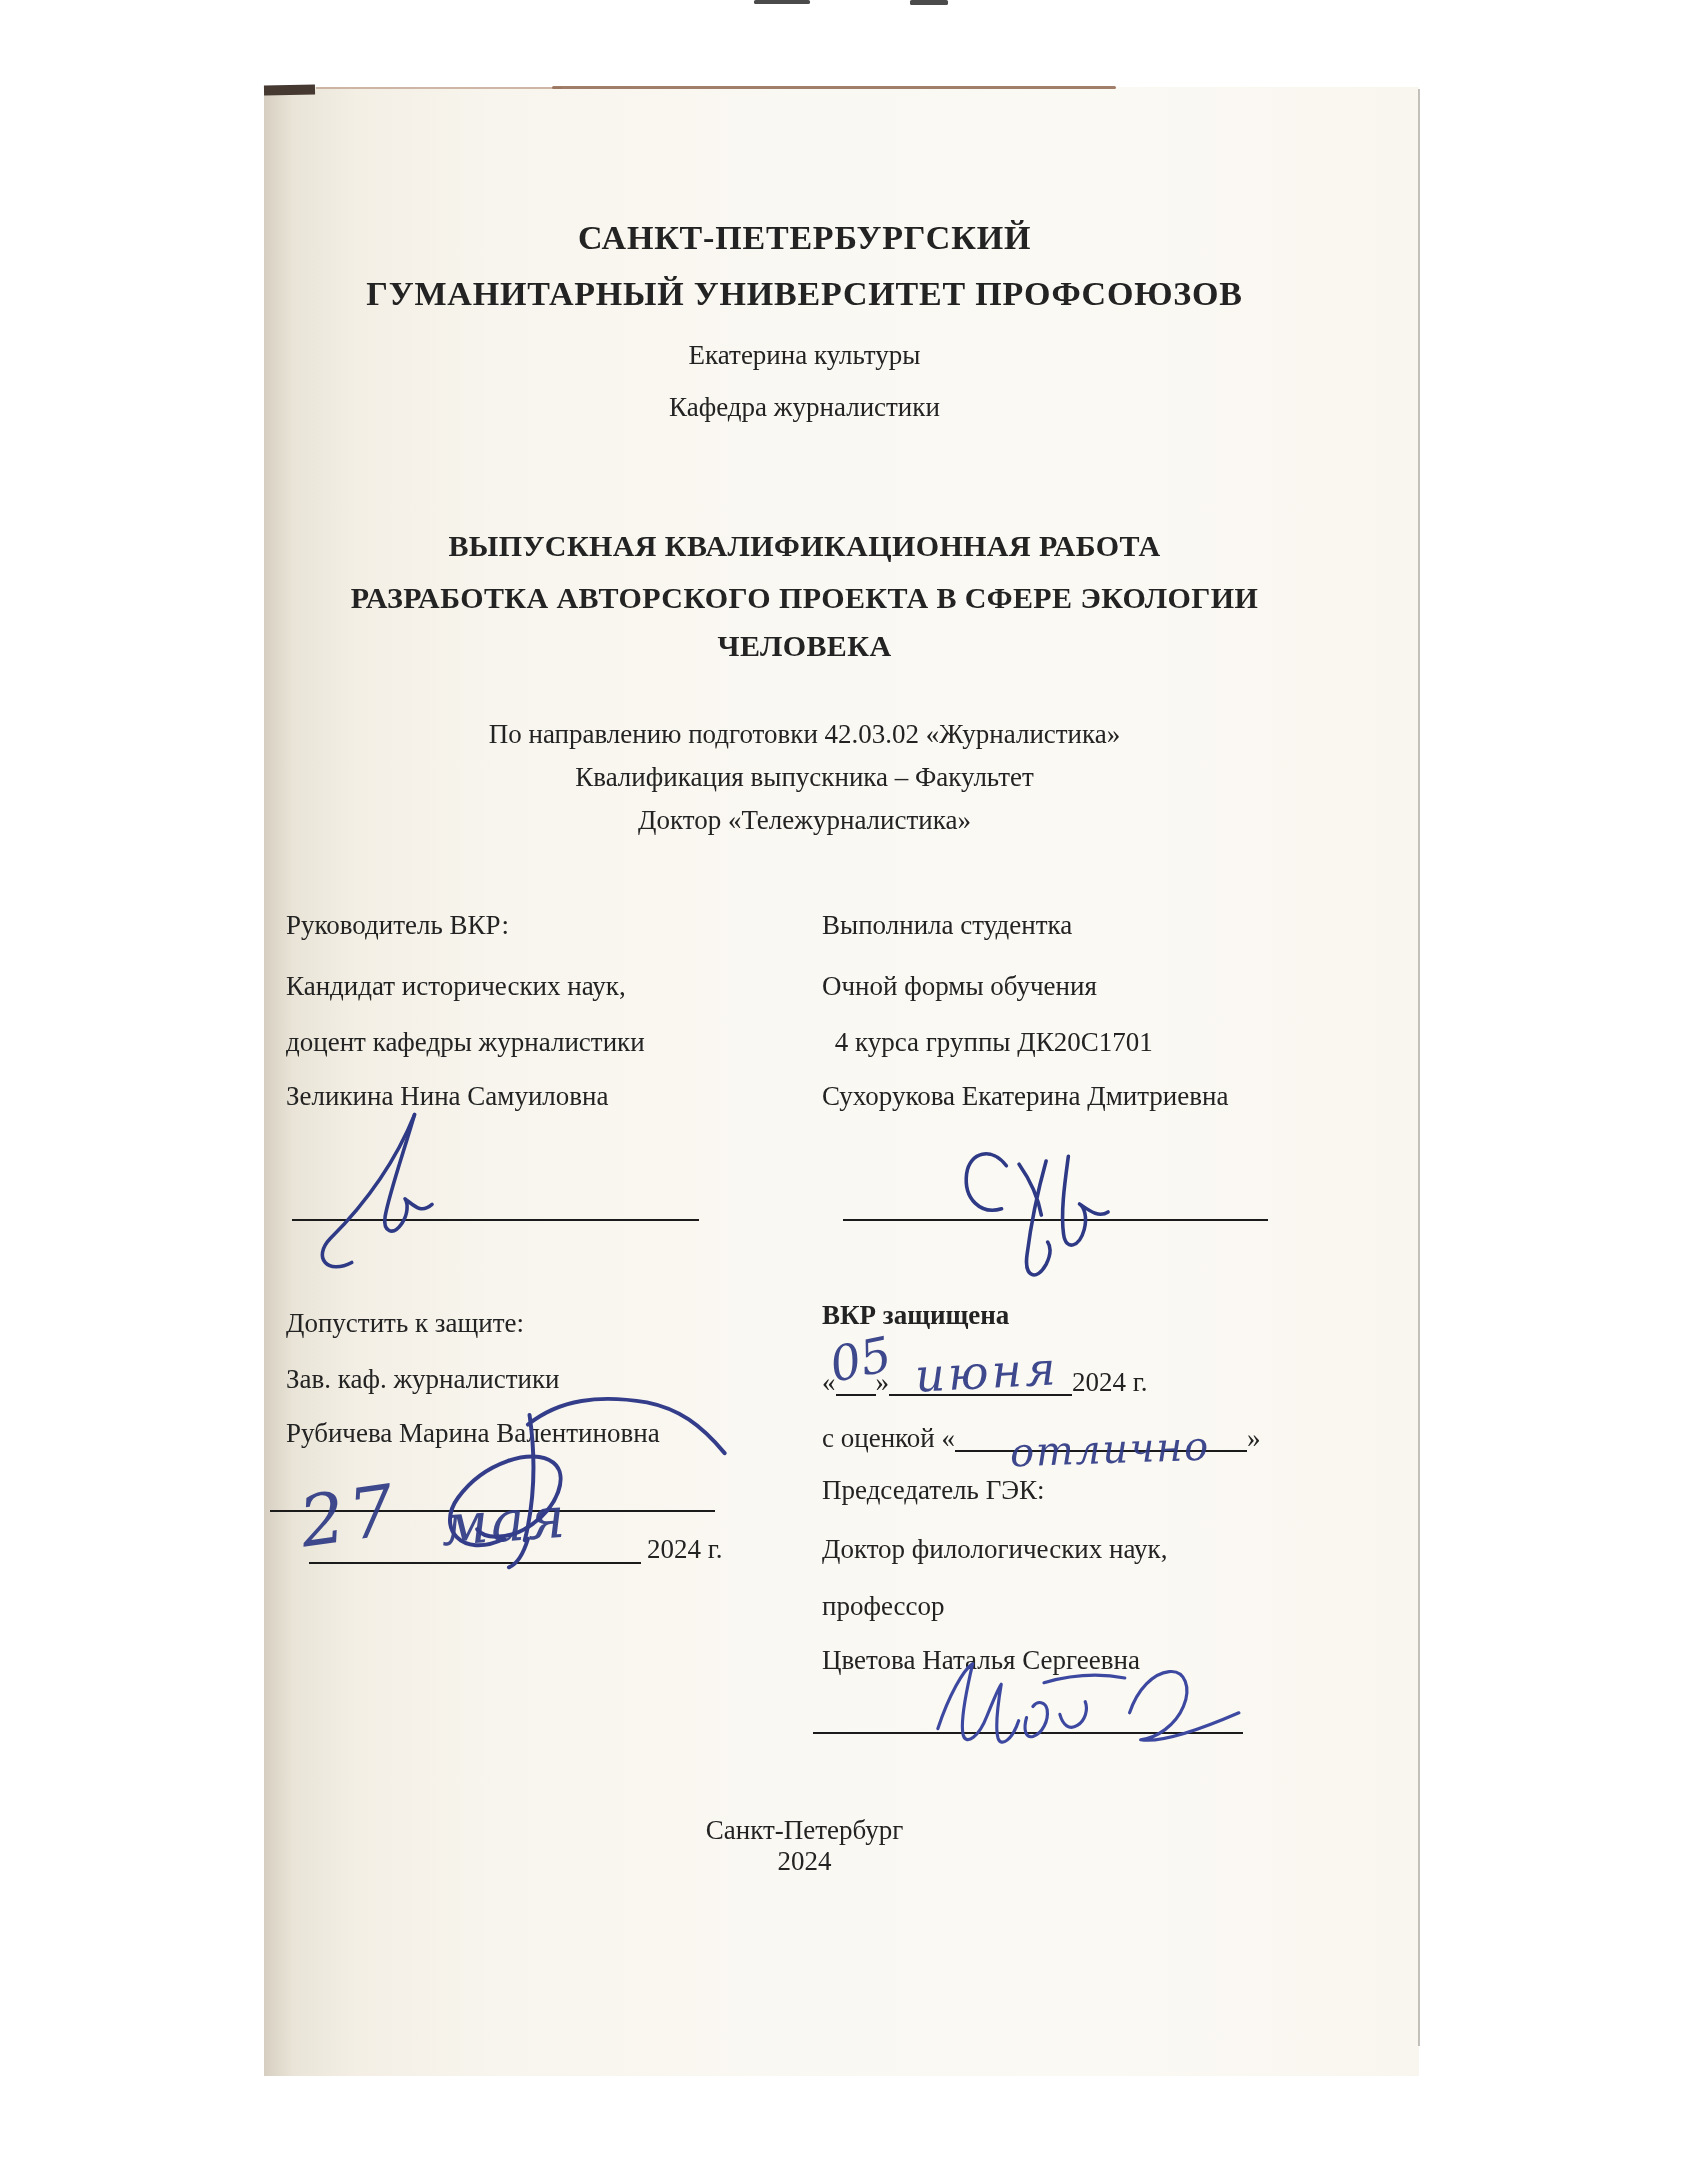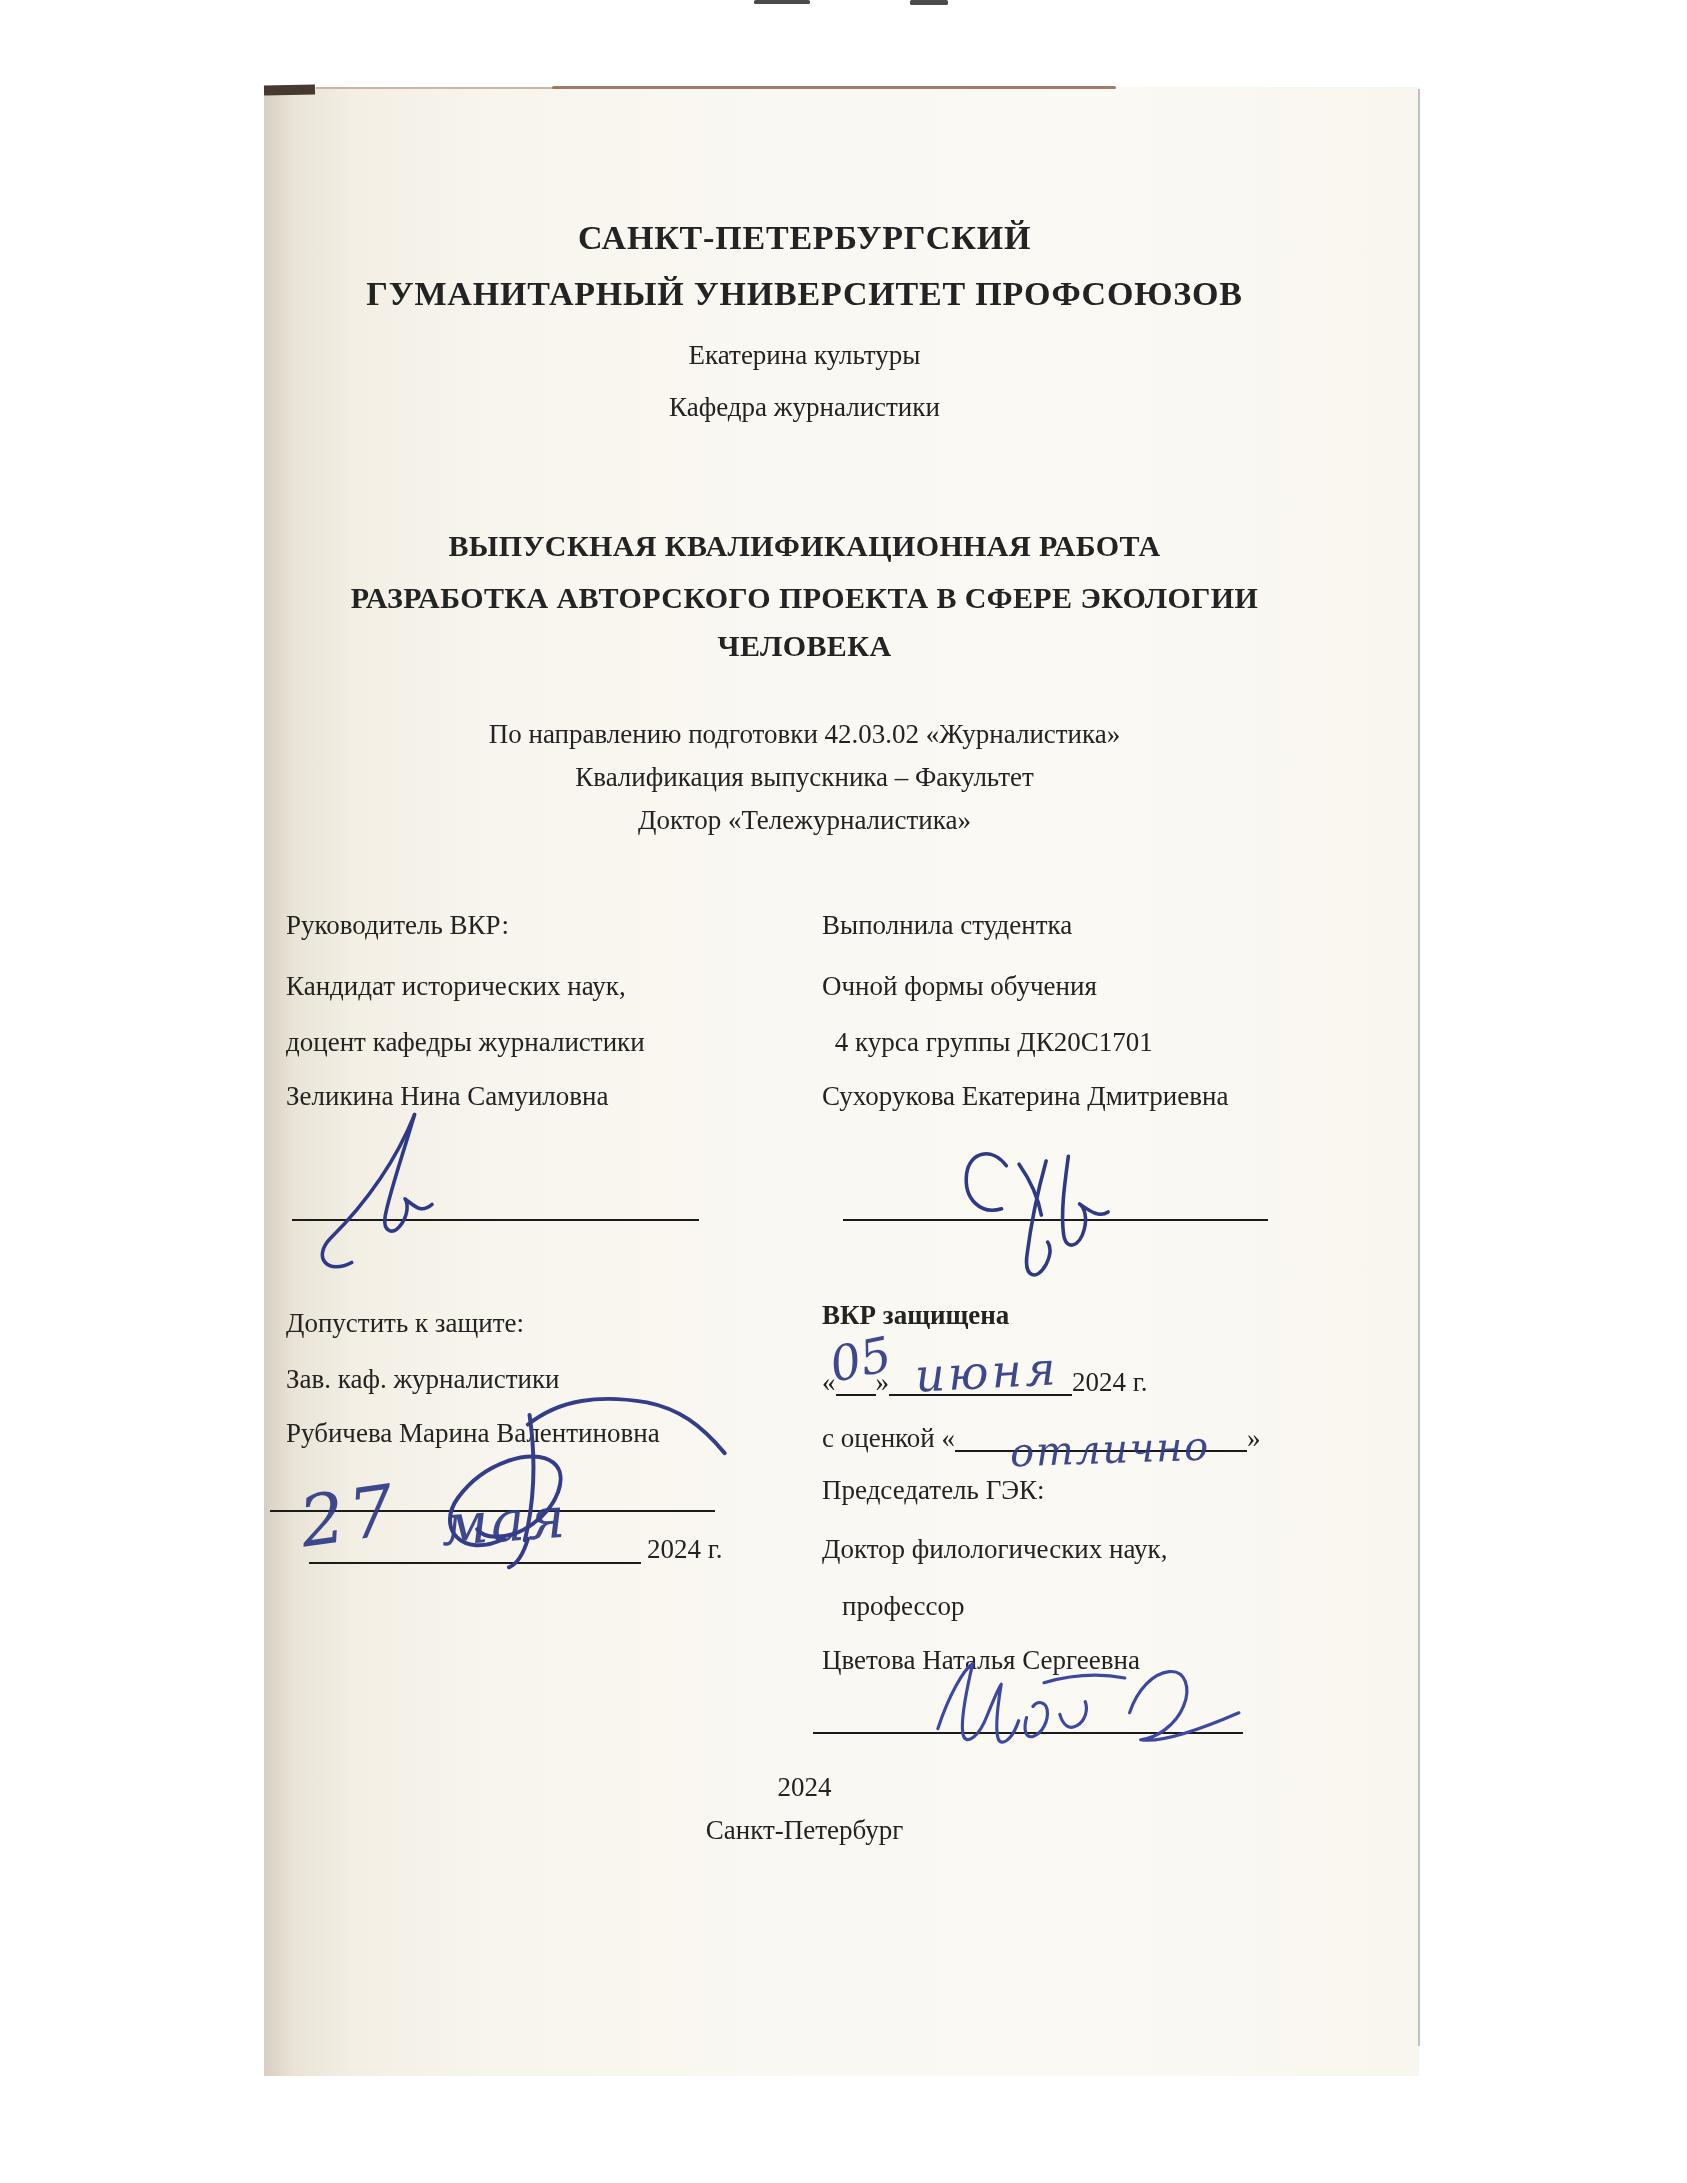--- a/index.html
+++ b/index.html
@@ -133,29 +133,29 @@
   <span class="hand hw-day-def">05</span>
   <span class="hand hw-month-def">июня</span>
 
   <div class="txt f-body" style="left:822px;top:1423px">
     <span>с оценкой «</span><span class="blank long"></span><span>»</span>
   </div>
   <span class="hand hw-grade">отлично</span>
 
   <div class="txt f-body" style="left:822px;top:1475px">Председатель ГЭК:</div>
   <div class="txt f-body" style="left:822px;top:1534px">Доктор филологических наук,</div>
-  <div class="txt f-body" style="left:842px;top:1591px">профессор</div>
+  <div class="txt f-body" style="left:822px;top:1591px">профессор</div>
   <div class="txt f-body" style="left:822px;top:1645px">Цветова Наталья Сергеевна</div>
   <div class="rule" style="left:813px;top:1732px;width:430px"></div>
 
   <svg class="sig" style="left:925px;top:1651px" width="341" height="103" viewBox="0 0 430 130">
     <path d="M16 98 C30 56 48 24 60 16 C52 50 44 90 48 106 C52 120 68 108 78 82 C86 62 92 48 96 42 C92 66 88 96 92 110 C96 122 110 112 118 88" stroke="#3d49a0" stroke-width="4"></path>
     <path d="M128 84 C124 98 126 110 136 108 C148 104 156 88 154 74 C152 64 142 62 136 70" stroke="#3d49a0" stroke-width="4"></path>
     <path d="M150 40 C185 30 220 28 252 34" stroke="#3d49a0" stroke-width="4"></path>
     <path d="M170 80 C174 94 182 100 192 94 C202 88 206 74 202 64" stroke="#3d49a0" stroke-width="4"></path>
     <path d="M258 78 C268 48 288 28 308 26 C328 24 336 46 326 70 C316 94 292 110 272 112 C296 116 336 104 396 78" stroke="#3d49a0" stroke-width="4"></path>
   </svg>
 
   <div class="ctr f-body" style="top:1815px">Санкт-Петербург</div>
-  <div class="ctr f-body" style="top:1772px">2024</div>
+  <div class="ctr f-body" style="top:1846px">2024</div>
 
 </div>
 
 
 </body></html>

